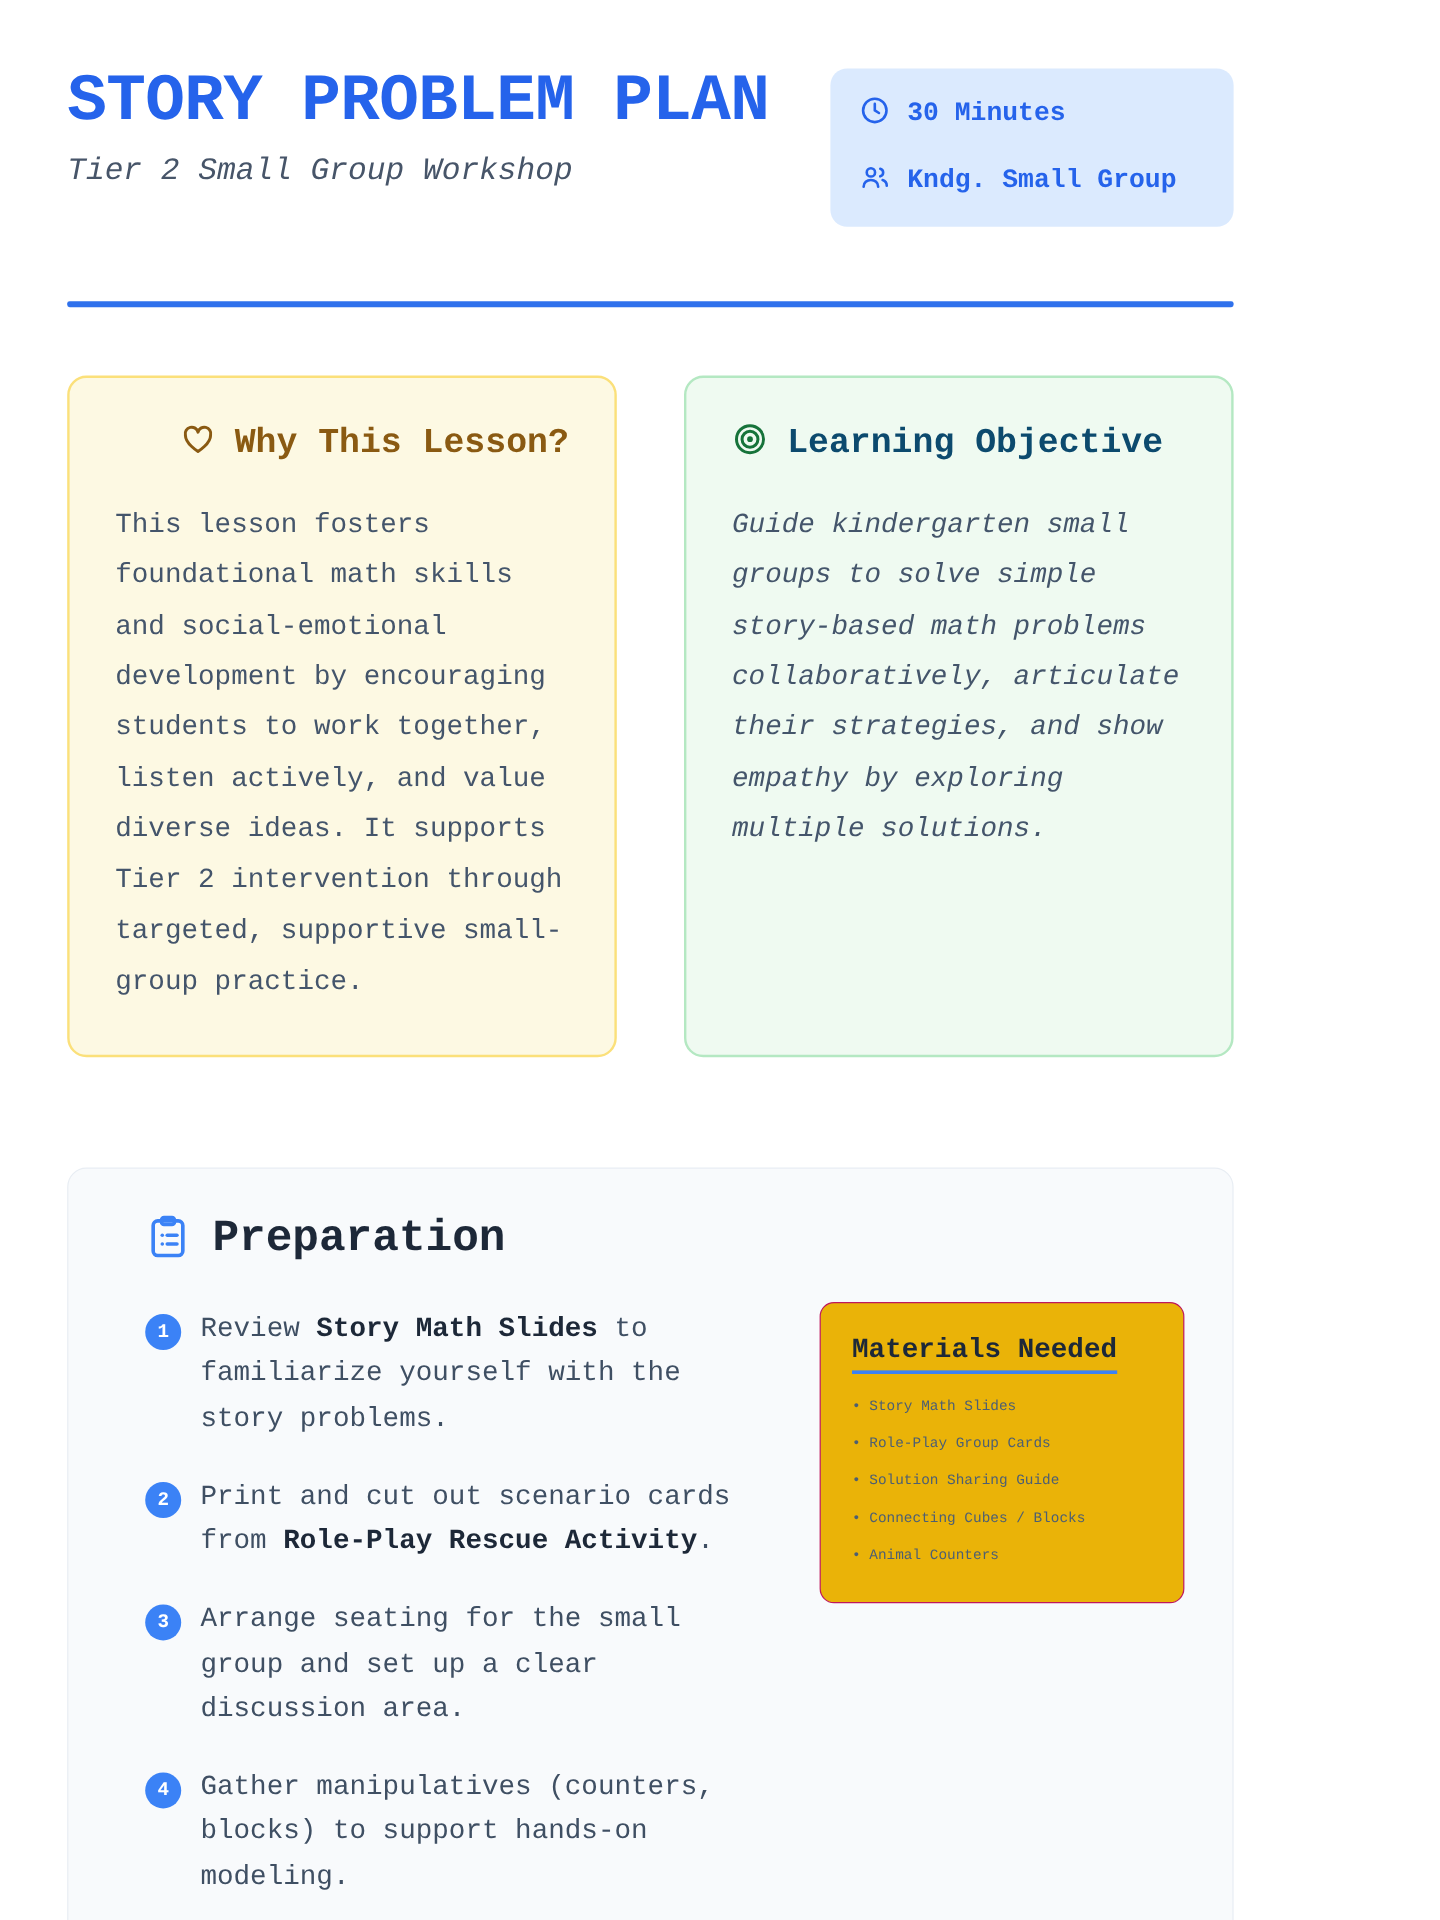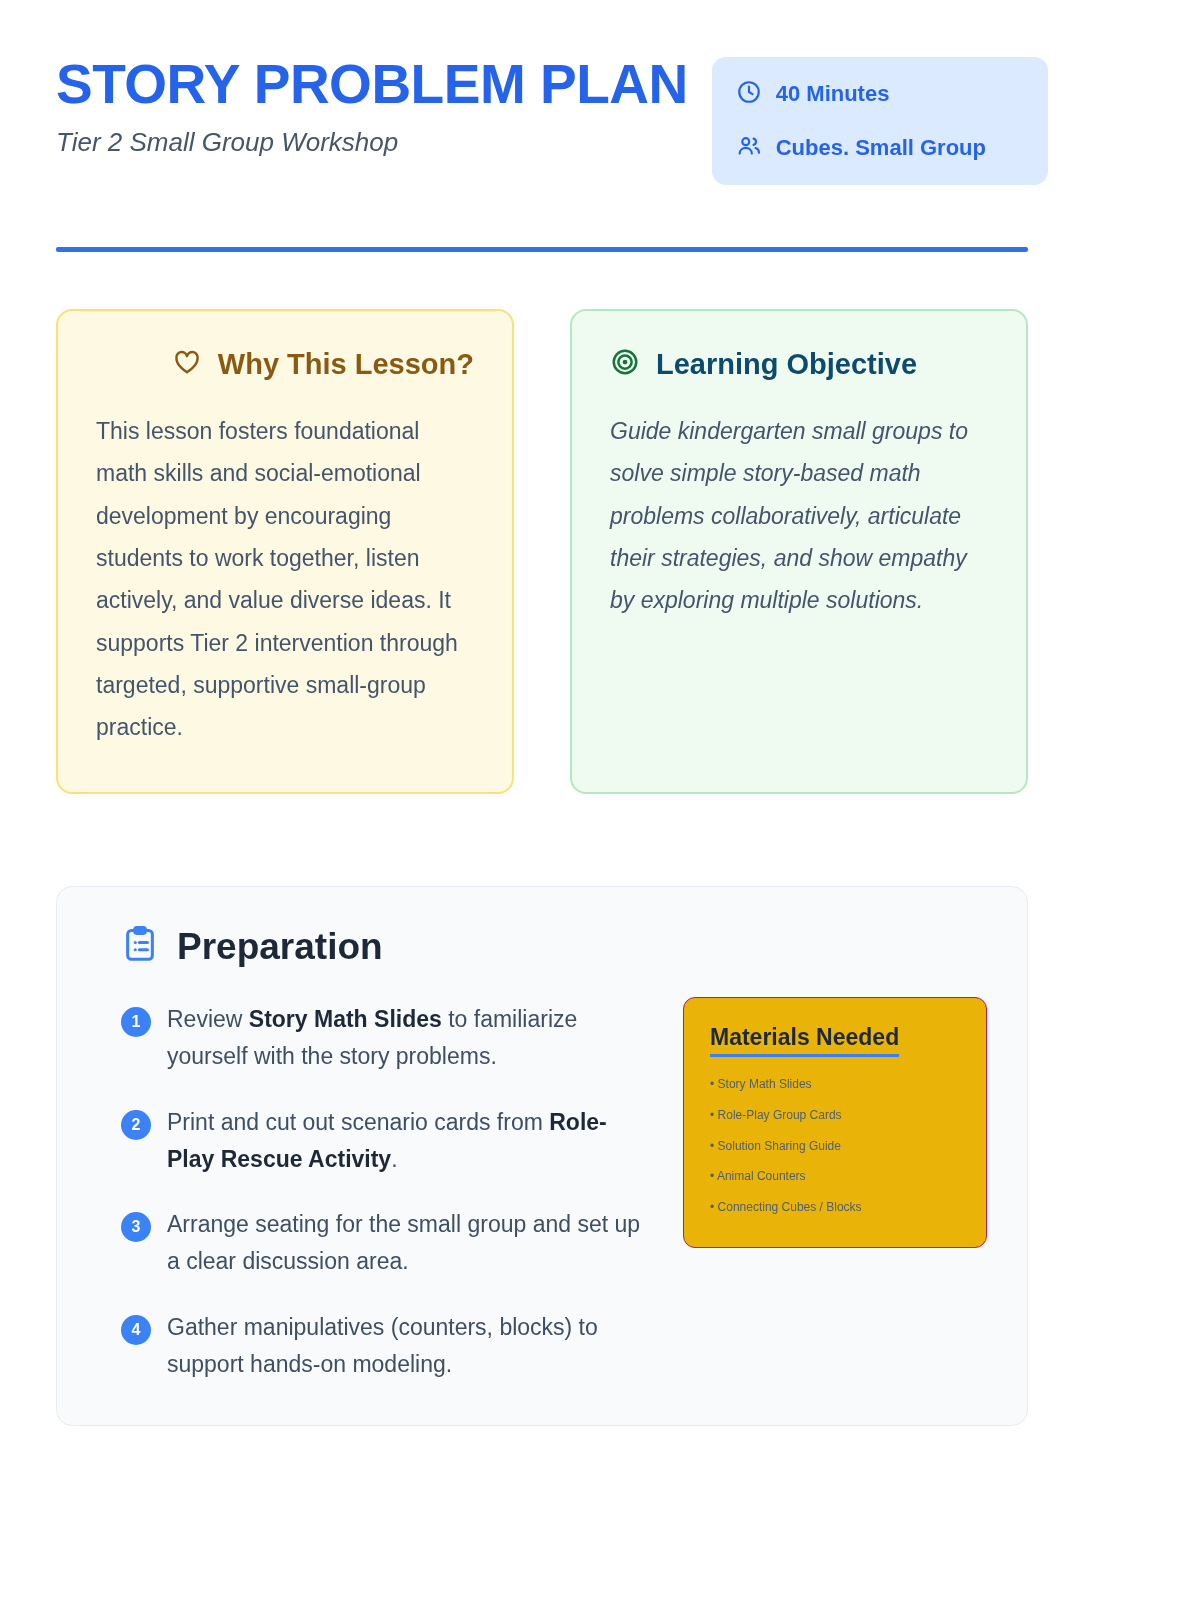--- a/index.html
+++ b/index.html
@@ -11,20 +11,21 @@
     font-family: "Liberation Sans", sans-serif;
     overflow: hidden;
   }
 
   .page {
     position: relative;
     width: 1084px;
     height: 1600px;
     padding: 52px 56px 0 56px;
     background: #ffffff;
+    font-family: Liberation Mono, monospace;
   }
 
   
   .header {
     display: flex;
     align-items: flex-start;
     justify-content: space-between;
     gap: 24px;
   }
   .header-left { padding-top: 4px; }
@@ -241,32 +242,32 @@
     </div>
 
     <div class="meta-box">
       <div class="meta-row">
         <span class="ico">
           <svg width="26" height="26" viewBox="0 0 24 24" fill="none" stroke="#2563eb" stroke-width="2" stroke-linecap="round" stroke-linejoin="round">
             <circle cx="12" cy="12" r="9"></circle>
             <path d="M12 7v5l3.2 2"></path>
           </svg>
         </span>
-        <span>40 Minutes</span>
+        <span>30 Minutes</span>
       </div>
       <div class="meta-row">
         <span class="ico">
           <svg width="26" height="26" viewBox="0 0 24 24" fill="none" stroke="#2563eb" stroke-width="2" stroke-linecap="round" stroke-linejoin="round">
             <circle cx="9" cy="8" r="3.2"></circle>
             <path d="M3.4 19c0-3.1 2.5-5.2 5.6-5.2s5.6 2.1 5.6 5.2"></path>
             <path d="M16.2 5.2a3 3 0 0 1 0 5.8"></path>
             <path d="M18 13.9c1.9.6 3.2 2.3 3.2 4.4"></path>
           </svg>
         </span>
-        <span>Cubes. Small Group</span>
+        <span>Kndg. Small Group</span>
       </div>
     </div>
   </div>
 
   <div class="rule"></div>
 
   <div class="cards">
 
     <div class="card card-why">
       <div class="card-head">
@@ -330,21 +331,21 @@
           <div class="step-num">4</div>
           <div class="step-text"><span>Gather manipulatives (counters, blocks) to support hands-on modeling.</span><b></b><span></span></div>
         </div>
       </div>
 
       <div class="materials">
         <div class="materials-title">Materials Needed</div>
         <div class="mat-item"><span class="dot">•</span> <span>Story Math Slides</span></div>
         <div class="mat-item"><span class="dot">•</span> <span>Role-Play Group Cards</span></div>
         <div class="mat-item"><span class="dot">•</span> <span>Solution Sharing Guide</span></div>
+        <div class="mat-item"><span class="dot">•</span> <span>Connecting Cubes / Blocks</span></div>
         <div class="mat-item"><span class="dot">•</span> <span>Animal Counters</span></div>
-        <div class="mat-item"><span class="dot">•</span> <span>Connecting Cubes / Blocks</span></div>
       </div>
 
     </div>
   </div>
 
 
 </div>
 
 </body></html>

